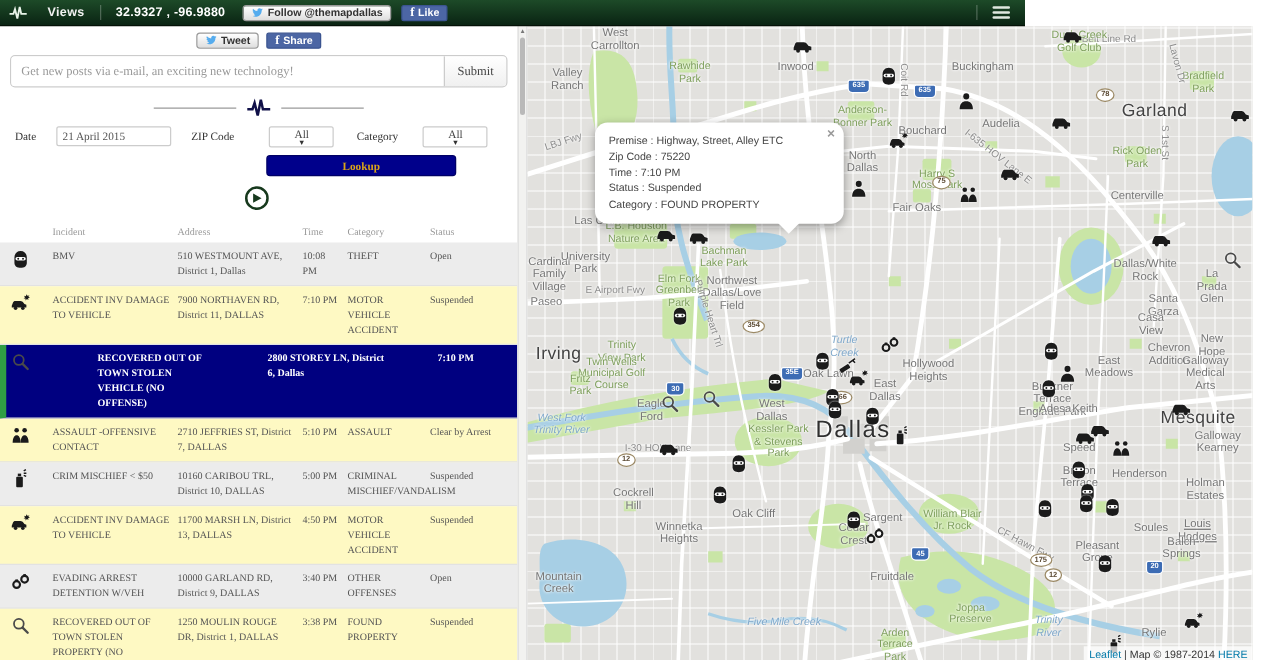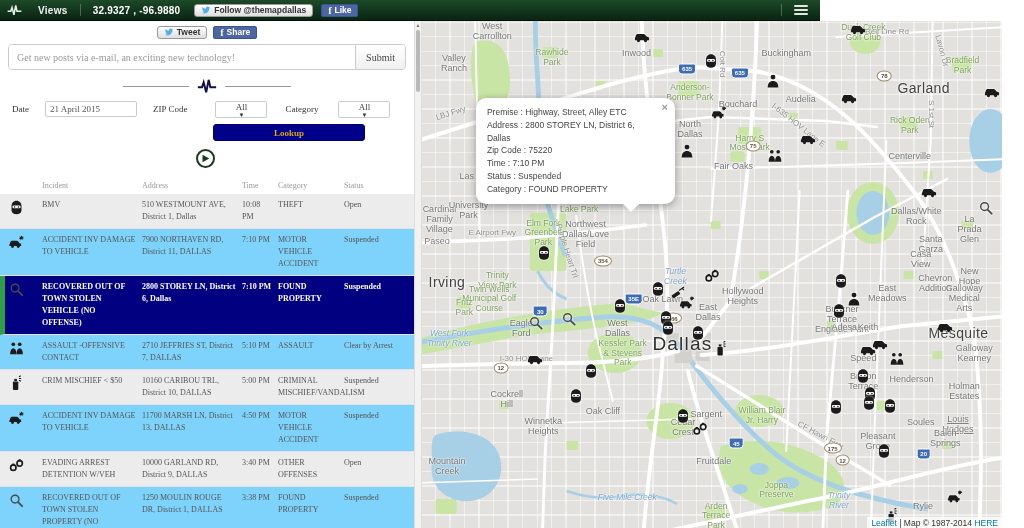--- a/index.html
+++ b/index.html
@@ -53,22 +53,22 @@
   .play-btn{display:flex;align-items:center;justify-content:center;margin:8px 0 0 196px;width:19px;height:19px;border-radius:50%;
     background:#fff;border:2.5px solid #17391d;cursor:pointer;padding:0;}
   .play-btn svg{width:9px;height:9px;}
 
   
   #incident-table{margin-top:9px;font-size:8px;color:#555;}
   .t-head{display:grid;grid-template-columns:34px 100px 100px 36px 66px 1fr;padding:4px 8px;color:#999;}
   .t-row{display:grid;grid-template-columns:34px 100px 100px 36px 66px 1fr;padding:5px 8px;border-bottom:1px solid #e2e2e2;
     line-height:1.5;cursor:pointer;}
   .t-row.shade{background:#ececec;}
-  .t-row.white{background:#7dd3fc;}
-  .t-row.selected{background:#000080;color:#fff;font-weight:bold;border-left:5px solid #2f9e44;padding-left:3px;}
+  .t-row.white{background:#fef9c3;}
+  .t-row.selected{background:#000080;color:#fff;font-weight:bold;border-left:5px solid #2f9e44;padding-left:3px;gap:36px;}
   .t-row .cell{padding-right:6px;}
   .c-incident{text-transform:uppercase;}
   .row-icon{width:17px;height:17px;}
 
   
   #scrollbar{background:#f2f2f0;border-left:1px solid #ddd;border-right:1px solid #ddd;position:relative;}
   #scrollbar .arrow{position:absolute;top:1px;left:0;width:100%;text-align:center;font-size:5px;color:#777;}
   #scrollbar .thumb{position:absolute;top:9px;left:1px;width:4px;height:62px;background:#b9b9b9;border-radius:2px;cursor:pointer;}
 
   
@@ -547,21 +547,21 @@
 Heights</div>
           <div class="ml hood" style="left: 31.2%; top: 76.8%;">Oak Cliff</div>
           <div class="ml hood" style="left: 45%; top: 79.9%;">Cedar
 Crest</div>
           <div class="ml hood" style="left: 49%; top: 77.4%;">Sargent</div>
           <div class="ml hood" style="left: 50.3%; top: 86.6%;">Fruitdale</div>
           <div class="ml hood" style="left: 4.3%; top: 87.6%;">Mountain
 Creek</div>
           <div class="ml water" style="left: 35.4%; top: 93.9%;">Five Mile Creek</div>
           <div class="ml park" style="left: 58.6%; top: 77.8%;">William Blair
-Jr. Harry</div>
+Jr. Rock</div>
           <div class="ml park" style="left: 61.1%; top: 92.5%;">Joppa
 Preserve</div>
           <div class="ml water" style="left: 71.9%; top: 94.5%;">Trinity
 River</div>
           <div class="ml road" style="left: 68.6%; top: 81.7%; transform: translate(-50%, -50%) rotate(28deg);">CF Hawn  Fwy</div>
           <div class="ml hood" style="left: 78.6%; top: 82.7%;">Pleasant
 Grove</div>
           <div class="ml hood" style="left: 92.4%; top: 79.3%; text-decoration: underline;">Louis
 Hodges</div>
           <div class="ml hood" style="left: 90.2%; top: 82.1%;">Balch
@@ -725,21 +725,20 @@
             </svg></div>
           <div class="marker" style="left: 81.1%; top: 97.4%;"><svg viewBox="0 0 24 24">
               <use href="#icon-spray"></use>
             </svg></div>
         </div>
 
       <div id="map-popup">
         <span id="popup-close">×</span>
         <div>
             <div class="p-line">Premise : Highway, Street, Alley ETC</div>
-            <div class="p-line">Address : 2800 STOREY LN, District 6, Dallas</div>
             <div class="p-line">Zip Code : 75220</div>
             <div class="p-line">Time : 7:10 PM</div>
             <div class="p-line">Status : Suspended</div>
             <div class="p-line">Category : FOUND PROPERTY</div>
           </div>
       </div>
 
       <div id="attribution"><span class="link">Leaflet</span><span> | Map © 1987-2014 </span><span class="link">HERE</span></div>
     </div>
   </div>

